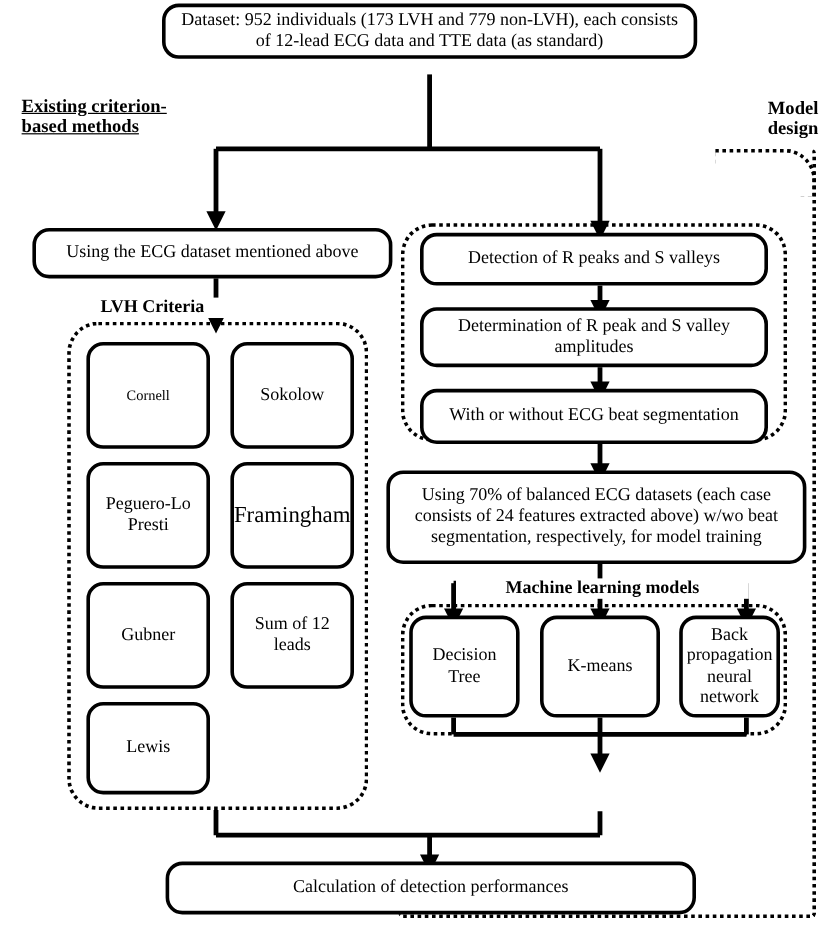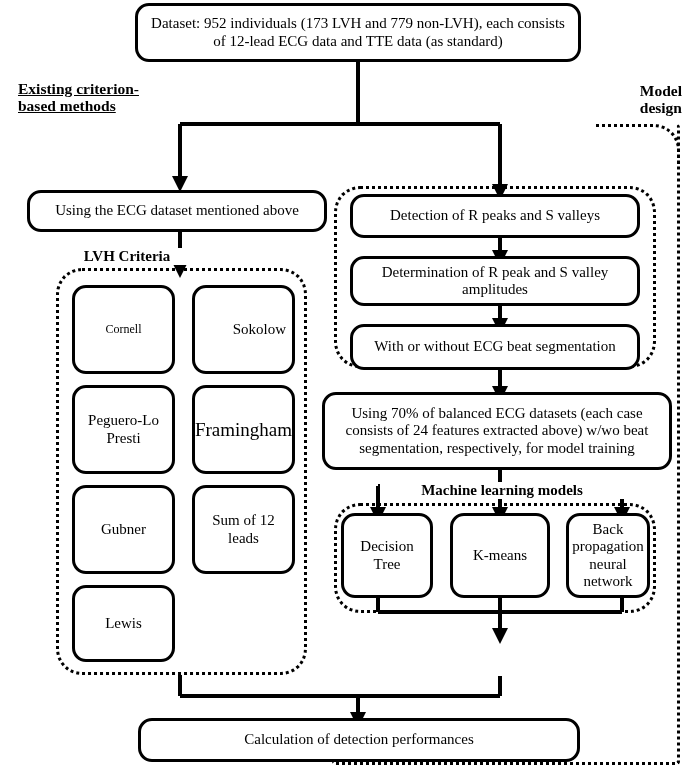--- a/index.html
+++ b/index.html
@@ -98,21 +98,21 @@
   <div class="hdr rt" style="left:590px;top:82px;width:92px;font-size:15.5px;">
     <div>Model</div>
     <div>design</div>
   </div>
 
 
   <div class="hdr ctr" style="left:62px;top:248px;width:130px;font-size:15px;">LVH Criteria</div>
 
   <div class="hdr ctr" style="left:380px;top:482px;width:244px;font-size:15px;">Machine learning models</div>
 
-  <div class="box" style="left:135px;top:3px;width:446px;height:59px;font-size:15px;">
+  <div class="box" style="left:135px;top:3px;width:446px;height:46px;font-size:15px;">
     <span>Dataset: 952 individuals (173 LVH and 779 non-LVH), each consists of 12-lead ECG data and TTE data (as standard)</span>
   </div>
 
   <div class="box" style="left:27px;top:190px;width:300px;height:42px;font-size:15px;">
     <span>Using the ECG dataset mentioned above</span>
   </div>
 
   <div class="box" style="left:350px;top:194px;width:290px;height:44px;font-size:15px;">
     <span>Detection of R peaks and S valleys</span>
   </div>
@@ -125,21 +125,21 @@
     <span>With or without ECG beat segmentation</span>
   </div>
 
   <div class="box" style="left:322px;top:392px;width:350px;height:78px;font-size:15px;">
     <span>Using 70% of balanced ECG datasets (each case consists of 24 features extracted above) w/wo beat segmentation, respectively, for model training</span>
   </div>
 
   <div class="box" style="left:72px;top:285px;width:103px;height:89px;font-size:12px;">
     <span>Cornell</span>
   </div>
-  <div class="box" style="left:192px;top:285px;width:103px;height:89px;font-size:15px;justify-content:flex-end;">
+  <div class="box" style="left:192px;top:285px;width:103px;height:89px;font-size:15px;">
     <span>Sokolow</span>
   </div>
   <div class="box" style="left:72px;top:385px;width:103px;height:89px;font-size:15px;">
     <span>Peguero-Lo Presti</span>
   </div>
   <div class="box" style="left:192px;top:385px;width:103px;height:89px;font-size:19px;">
     <span>Framingham</span>
   </div>
   <div class="box" style="left:72px;top:485px;width:103px;height:89px;font-size:15px;">
     <span>Gubner</span>

